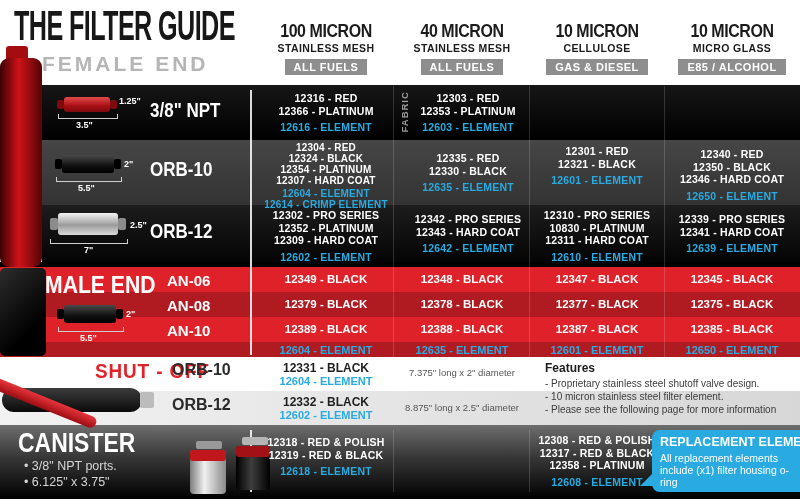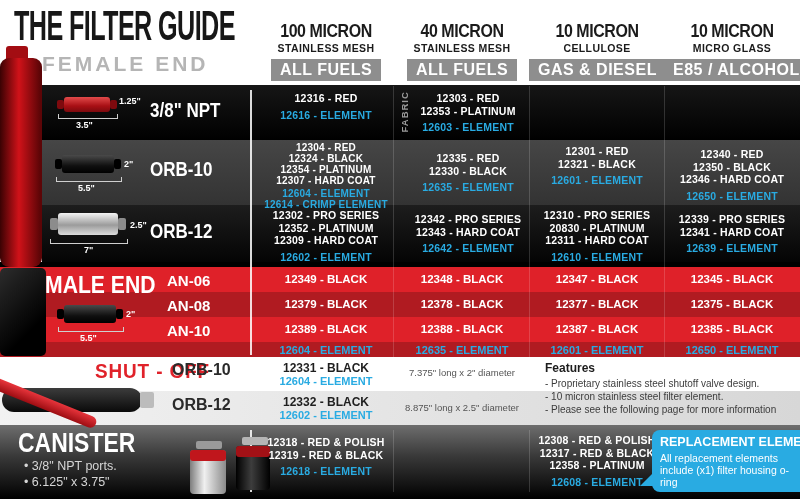--- a/index.html
+++ b/index.html
@@ -6,21 +6,21 @@
   .page{position:relative;width:800px;height:499px;background:#fff;overflow:hidden;
         font-family:"Liberation Sans",sans-serif;-webkit-font-smoothing:antialiased;}
   .abs{position:absolute;}
   
   .title{left:14px;top:2px;font-size:42px;font-weight:bold;color:#171717;letter-spacing:-1px;
          transform:scaleX(.60);transform-origin:left top;white-space:nowrap;}
   .subtitle{left:42px;top:52px;font-size:21px;font-weight:bold;color:#b5b5b5;letter-spacing:3px;white-space:nowrap;}
   .hcol{top:20px;width:136px;text-align:center;}
   .hmicron{font-size:19px;font-weight:bold;color:#1b1b1b;letter-spacing:-.5px;transform:scaleX(.84);transform-origin:center;white-space:nowrap;}
   .hmedia{font-size:10.5px;font-weight:bold;color:#1b1b1b;letter-spacing:.4px;margin-top:0;white-space:nowrap;}
-  .hbadge{display:inline-block;margin-top:5px;background:#8e8e8e;color:#fff;font-size:16px;font-weight:bold;
+  .hbadge{display:inline-block;margin-top:5px;background:#8e8e8e;color:#fff;font-size:11px;font-weight:bold;
           letter-spacing:.5px;padding:2px 9px;white-space:nowrap;}
   
   .band{left:0;right:0;}
   #f1{left:42px;top:85px;height:55px;background:linear-gradient(180deg,#161616,#000);}
   #f2{left:42px;top:140px;height:65px;background:linear-gradient(180deg,#464646,#333);}
   #f3{left:42px;top:205px;height:57px;background:linear-gradient(180deg,#1d1d1d,#040404);}
   #m0{top:262px;height:5px;background:#000;}
   #m1{top:267px;height:25px;background:#df2129;}
   #m2{top:292px;height:25px;background:#b01b21;}
   #m3{top:317px;height:25px;background:#df2129;}
@@ -140,20 +140,21 @@
   <div class="abs capR" style="left:64px;top:97px;width:46px;height:15px;"></div>
   <div class="abs endR" style="left:57px;top:100px;width:7px;height:9px;"></div>
   <div class="abs endR" style="left:110px;top:100px;width:7px;height:9px;"></div>
   <div class="abs dim" style="left:119px;top:96px;">1.25"</div>
   <div class="abs dimline" style="left:58px;top:114px;width:58px;"></div>
   <div class="abs dim" style="left:76px;top:120px;">3.5"</div>
   <div class="abs rlabel" style="left:150px;top:99px;">3/8" NPT</div>
   <div class="abs fabric" style="left:384px;top:107px;">FABRIC</div>
   <div class="abs cell" style="left:258px;top:92px;">
     <div class="pw">12316 - RED</div>
+    <div class="pw">12366 - PLATINUM</div>
     <div class="pb">12616 - ELEMENT</div>
   </div>
   <div class="abs cell" style="left:400px;top:92px;">
     <div class="pw">12303 - RED</div>
     <div class="pw">12353 - PLATINUM</div>
     <div class="pb">12603 - ELEMENT</div>
   </div>
 
   <div class="abs capB" style="left:62px;top:155px;width:52px;height:18px;"></div>
   <div class="abs endB" style="left:55px;top:159px;width:7px;height:10px;"></div>
@@ -200,21 +201,21 @@
     <div class="pw">12309 - HARD COAT</div>
     <div class="pb">12602 - ELEMENT</div>
   </div>
   <div class="abs cell" style="left:400px;top:213px;">
     <div class="pw">12342 - PRO SERIES</div>
     <div class="pw">12343 - HARD COAT</div>
     <div class="pb">12642 - ELEMENT</div>
   </div>
   <div class="abs cell" style="left:529px;top:209px;">
     <div class="pw">12310 - PRO SERIES</div>
-    <div class="pw">20830 - PLATINUM</div>
+    <div class="pw">10830 - PLATINUM</div>
     <div class="pw">12311 - HARD COAT</div>
     <div class="pb">12610 - ELEMENT</div>
   </div>
   <div class="abs cell" style="left:664px;top:213px;">
     <div class="pw">12339 - PRO SERIES</div>
     <div class="pw">12341 - HARD COAT</div>
     <div class="pb">12639 - ELEMENT</div>
   </div>
 
   <div class="abs maleend" style="left:45px;top:272px;">MALE END</div>

